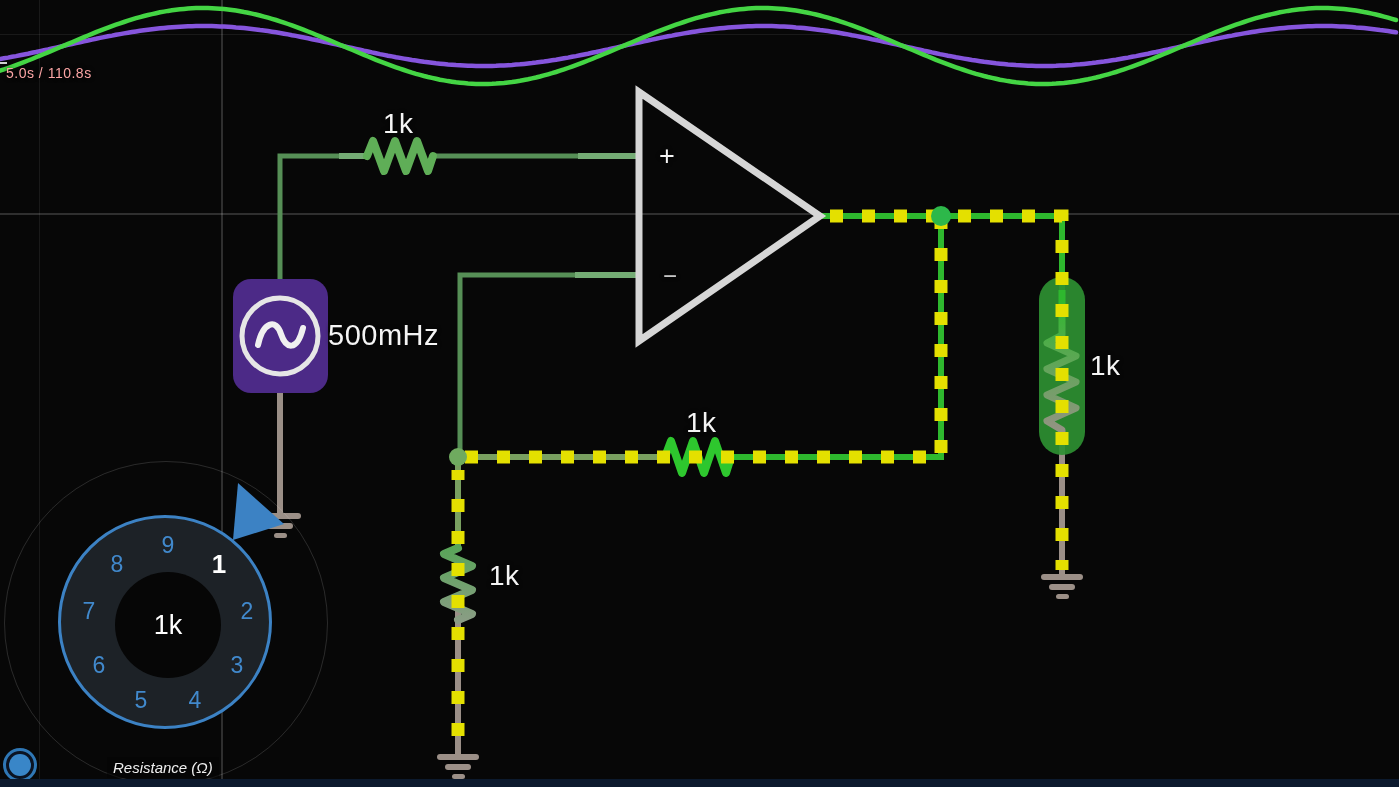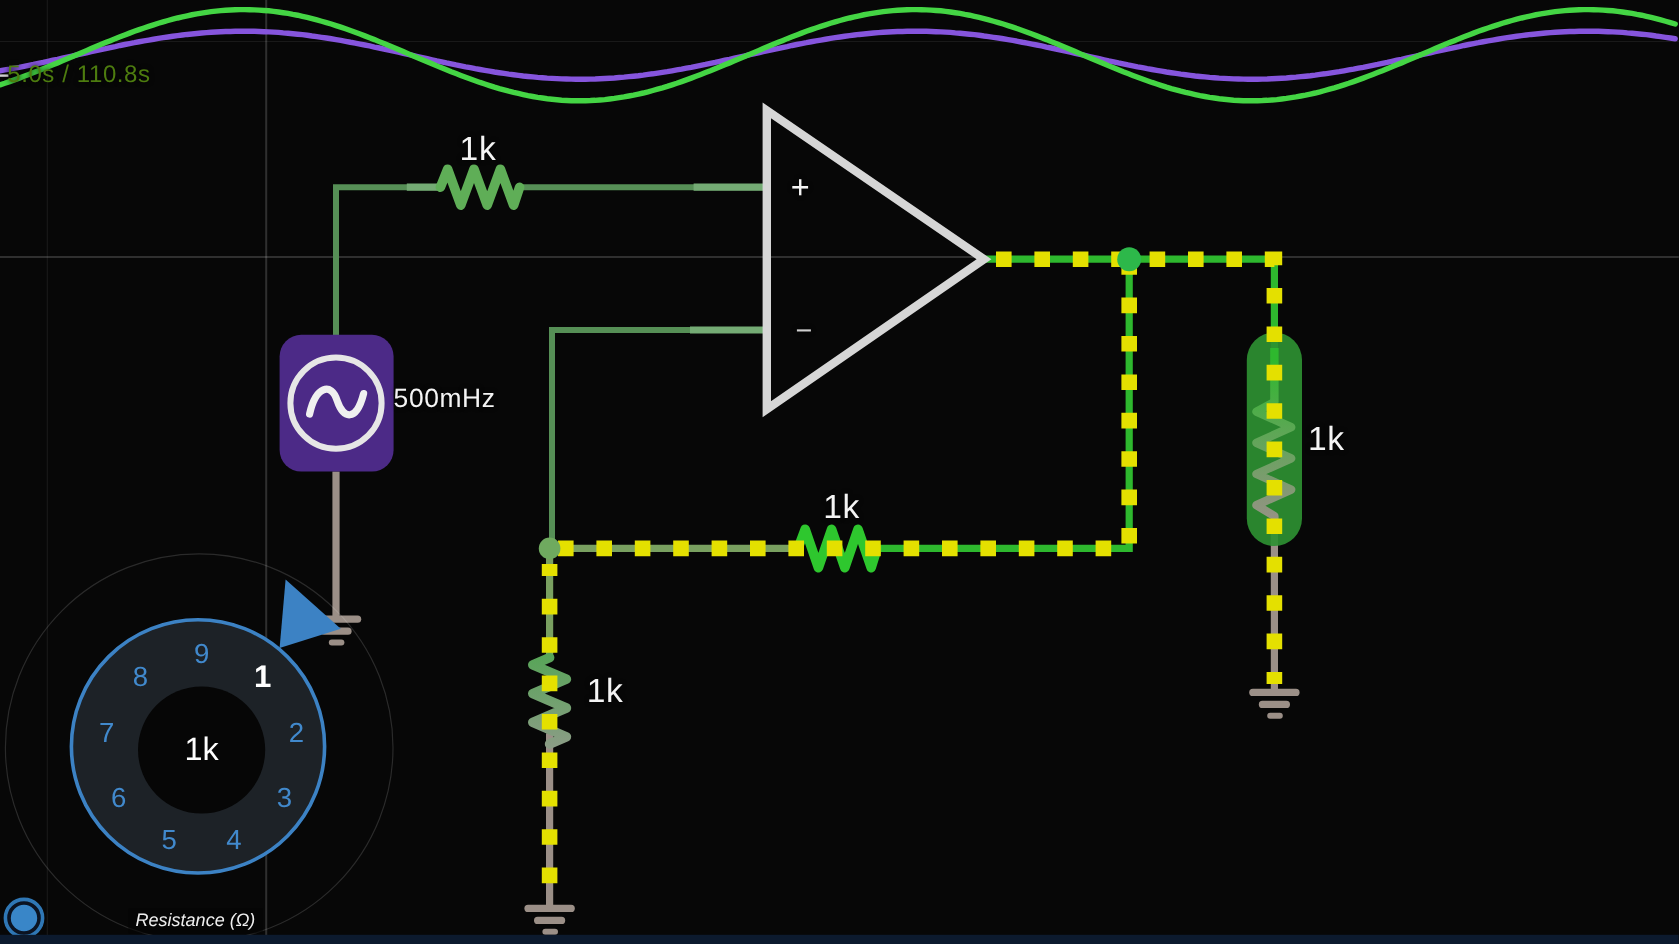--- a/index.html
+++ b/index.html
@@ -13,22 +13,22 @@
       linear-gradient(90deg, rgba(255,255,255,0.075) 0 1px, transparent 1px 60px),
       linear-gradient(0deg,  rgba(255,255,255,0.075) 0 1px, transparent 1px 60px);
     background-position: 221px 0, 0 215px, 39px 0, 0 35px;
     color:#f0f0f0;
   }
   .abs{position:absolute;}
   svg{position:absolute;left:0;top:0;overflow:visible;}
   .lbl{position:absolute;color:#f4f4f4;font-weight:400;letter-spacing:0.5px;
        text-shadow:0 0 4px rgba(0,0,0,.9);white-space:nowrap;}
   .lbl-res{font-size:28px;}
-  .lbl-src{font-size:22px;}
-  #time-label{left:6px;top:51px;font-size:20px;color:#4d7c0f;}
+  .lbl-src{font-size:29px;}
+  #time-label{left:6px;top:65px;font-size:14px;color:#fca5a5;}
   #time-tick{left:0;top:62px;width:7px;height:2px;background:#e8e8e8;opacity:.9;}
 
   
   #knob-area{left:0px;top:455px;width:340px;height:332px;}
   #knob-outer-ring{position:absolute;left:4px;top:6px;width:322px;height:322px;border-radius:50%;
        border:1px solid rgba(255,255,255,0.14);}
   #knob{position:absolute;left:58px;top:60px;width:214px;height:214px;border-radius:50%;
        background:#1d2227;border:3px solid #3c82c4;box-sizing:border-box;}
   #knob-hole{position:absolute;left:54px;top:54px;width:106px;height:106px;border-radius:50%;
        background:#060606;}

